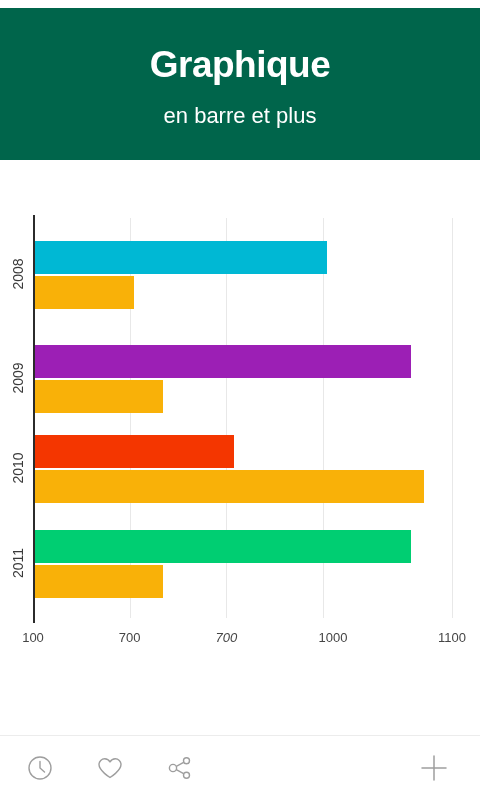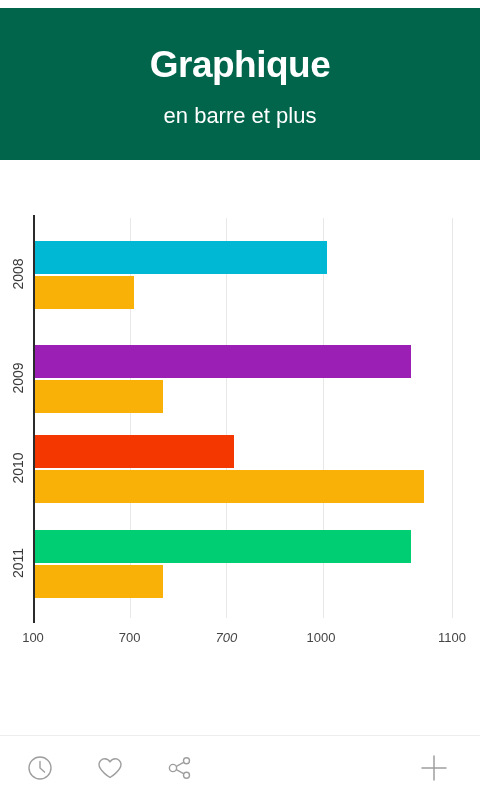--- a/index.html
+++ b/index.html
@@ -117,21 +117,21 @@
     <div id="gridlines">
         <div class="gridline" style="left: 129.692px;"></div>
         <div class="gridline" style="left: 226.385px;"></div>
         <div class="gridline" style="left: 323.077px;"></div>
         <div class="gridline" style="left: 452px;"></div>
       </div>
     <div id="ticklabels">
         <div class="tick-label" style="left: 33px;">100</div>
         <div class="tick-label" style="left: 129.692px;">700</div>
         <div class="tick-label" style="left: 226.385px; font-style: italic;">700</div>
-        <div class="tick-label" style="left: 321px;">1000</div>
+        <div class="tick-label" style="left: 333px;">1000</div>
         <div class="tick-label" style="left: 452px;">1100</div>
       </div>
     <div id="grouplabels">
         <div class="group-label" style="width: 60px; left: -12px; top: 106px;">2008</div>
         <div class="group-label" style="width: 60px; left: -12px; top: 210px;">2009</div>
         <div class="group-label" style="width: 60px; left: -12px; top: 300px;">2010</div>
         <div class="group-label" style="width: 60px; left: -12px; top: 395px;">2011</div>
       </div>
     <div id="bars">
         <div class="bar" title="2008: 1000" style="top: 81px; width: 292.077px; background: rgb(0, 184, 212);"></div>

